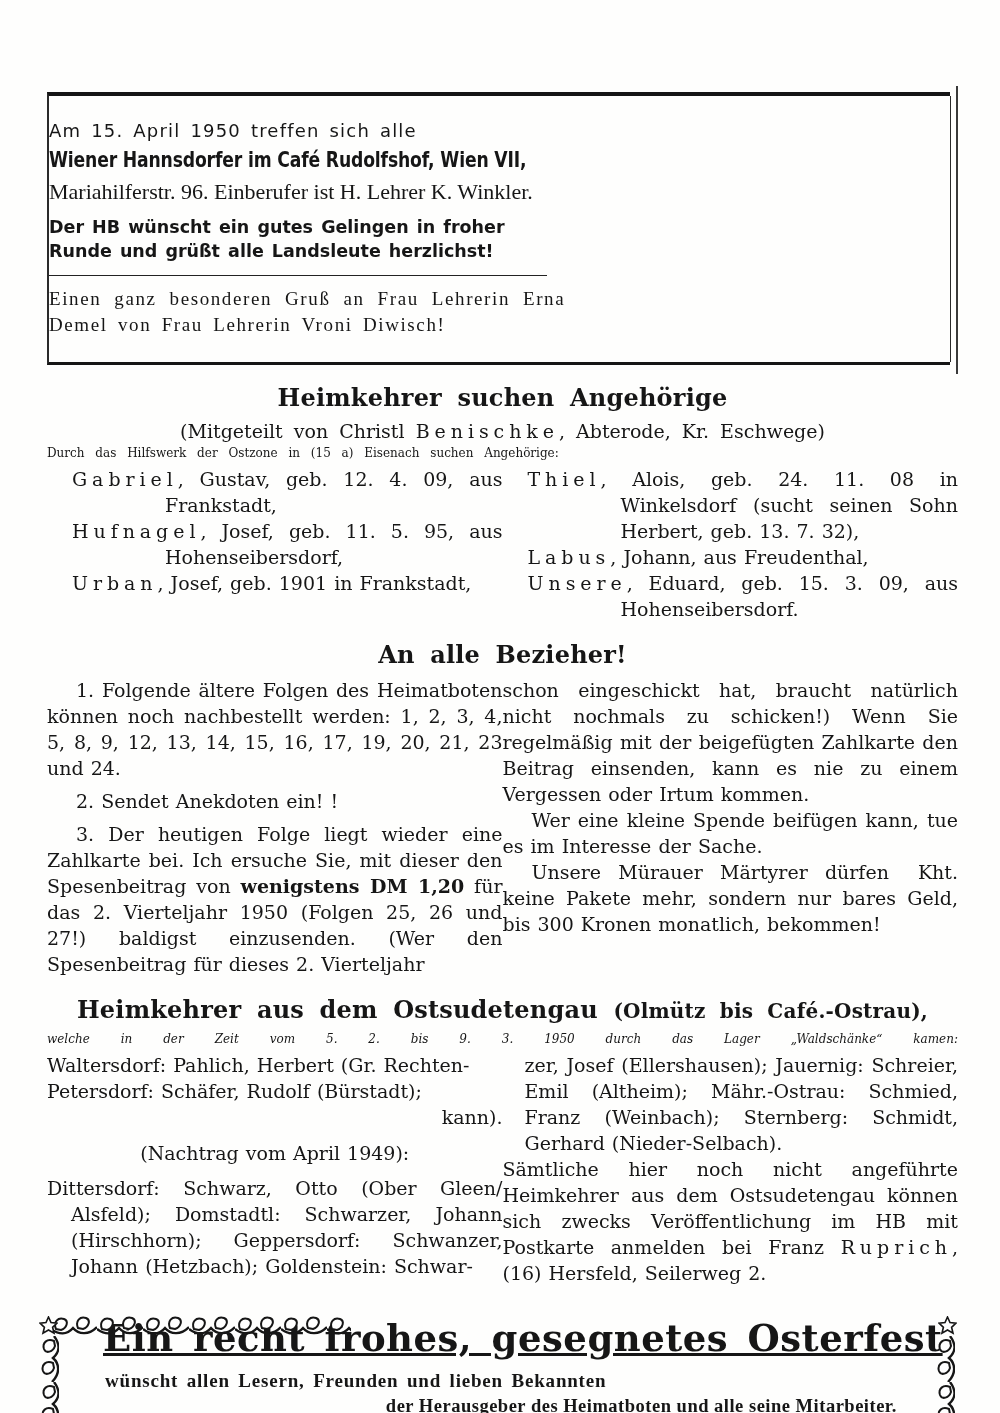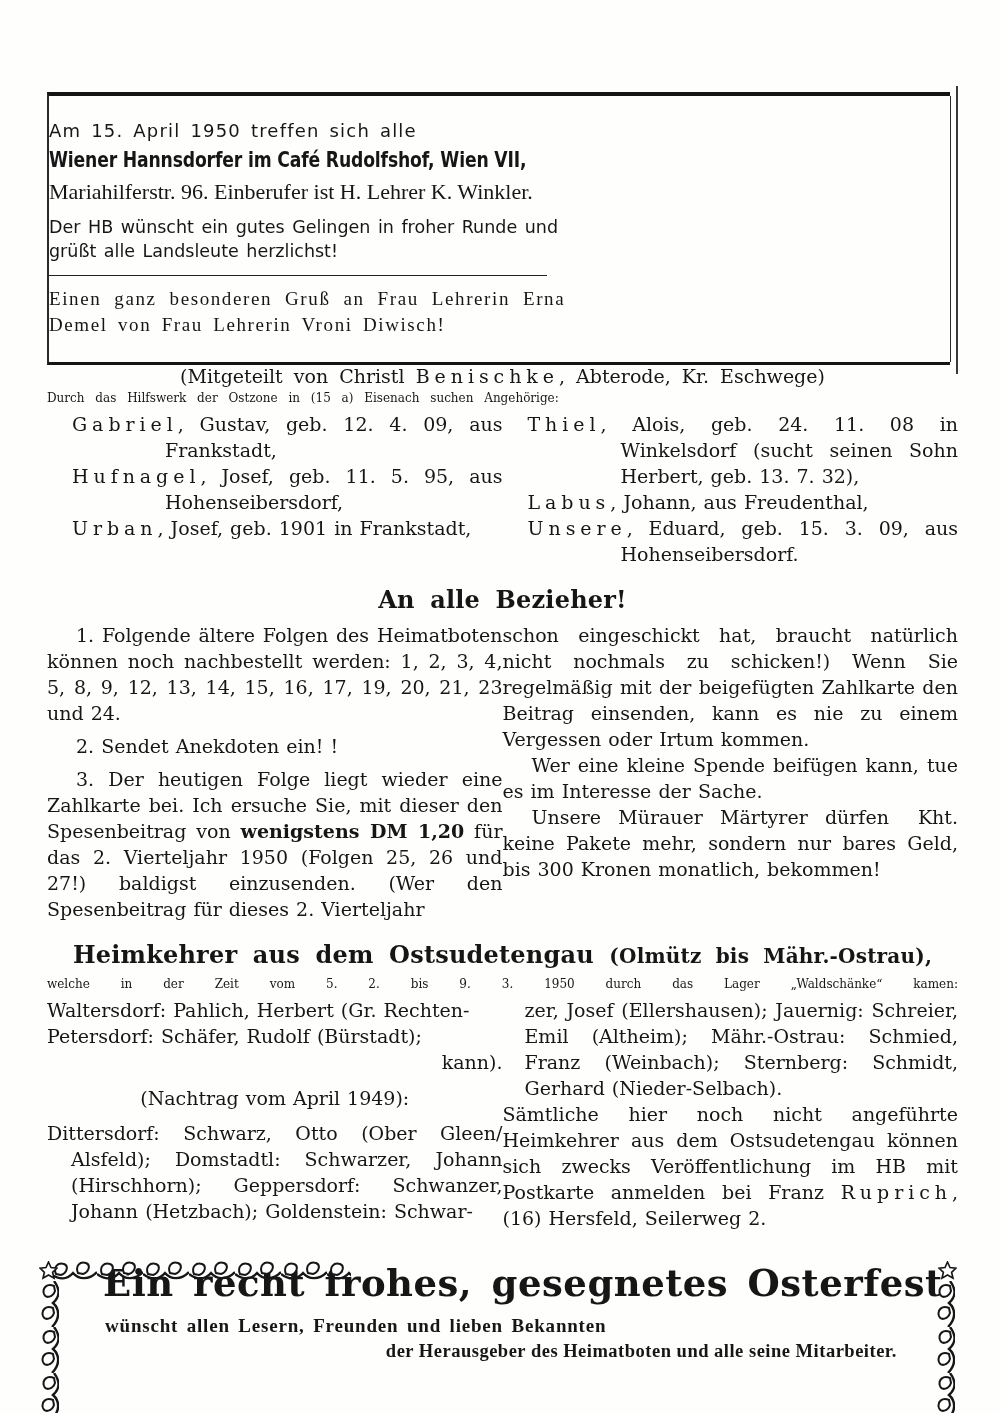--- a/index.html
+++ b/index.html
@@ -11,30 +11,30 @@
     border-left:2px solid #2a2a2a;margin-right:8px;padding:24px 26px 24px 0;box-sizing:border-box;}
   .header-box::after{content:"";position:absolute;right:-8px;top:-10px;bottom:-12px;width:2px;background:#3a3a3a;}
   .header-box::before{content:"";position:absolute;right:-1px;top:0;bottom:0;width:1.5px;background:#2a2a2a;}
   .box-left{width:41%;display:flex;flex-direction:column;justify-content:center;align-items:center;gap:16px;}
   .box-title-1{font-family:"DejaVu Sans",sans-serif;font-weight:900;font-size:47px;letter-spacing:-1px;transform:scaleX(.94);white-space:nowrap;}
   .box-title-2{font-family:"DejaVu Sans",sans-serif;font-weight:900;font-size:47px;letter-spacing:.32em;white-space:nowrap;margin-left:.3em;}
   .box-right{width:59%;font-family:"DejaVu Sans",sans-serif;}
   .box-l1{margin:0 0 7px;font-size:18px;letter-spacing:1.2px;word-spacing:3px;}
   .box-l2{margin:0 0 7px;font-weight:bold;font-size:20.5px;letter-spacing:-.2px;transform:scaleX(.84);transform-origin:left center;white-space:nowrap;}
   .box-l3{margin:0 0 10px;font-family:"Liberation Serif",serif;font-size:22px;white-space:nowrap;}
-  .box-l4{margin:0;font-size:17.5px;line-height:24px;word-spacing:2px;}
+  .box-l4{margin:0;font-size:17.5px;line-height:24px;word-spacing:2px;font-weight:bold;}
   .box-divider{border:none;border-top:1.5px solid #222;margin:12px 18px 10px 0;}
   .box-greeting{margin:0;font-family:"Liberation Serif",serif;font-size:19px;line-height:26px;letter-spacing:1.6px;word-spacing:4px;text-align:justify;}
 
   
   h2{font-size:24px;font-weight:bold;text-align:center;margin:18px 0 8px;word-spacing:7px;letter-spacing:.2px;}
   .subtitle{text-align:center;font-size:19px;margin:0 0 4px;word-spacing:5px;}
   .sperr{letter-spacing:.26em;}
   .intro{font-size:12px;margin:0 0 6px;word-spacing:7px;}
-  .intro.stretch{text-align:justify;text-align-last:justify;word-spacing:normal;}
+  .intro.stretch{text-align:justify;text-align-last:justify;word-spacing:normal;font-style:italic;}
   .cols{display:flex;}
   .col{flex:1;min-width:0;font-size:19px;line-height:26px;}
   .col p{margin:0;text-align:justify;word-spacing:1px;}
   .entry{padding-left:118px;text-indent:-93px;margin:0 0 9px;text-align:justify;font-size:19px;line-height:26px;}
   .ind{text-indent:29px;}
   .mt{margin-top:7px !important;}
   .notice-title{font-weight:bold;text-align:center;margin:8px 0 2px !important;text-indent:0;word-spacing:3px;}
   .sig{float:right;}
   .h2-inline .paren{font-size:20px;}
   .hang24{padding-left:24px;text-indent:-24px;}
@@ -44,21 +44,21 @@
 
   
   .banner{position:relative;margin:16px 3px 0 -6px;height:152px;box-sizing:border-box;}
   .vine-top,.vine-bottom{position:absolute;left:10px;right:10px;height:20px;}
   .vine-top{top:0;}
   .vine-left,.vine-right{position:absolute;top:20px;bottom:20px;width:18px;}
   .vine-left{left:0;}
   .vine-right{right:0;}
   .corner{position:absolute;width:19px;height:19px;}
   .c-tl{left:-2px;top:0;} .c-tr{right:-2px;top:0;}
-  .banner-title{margin:30px 0 0 62px;font-size:37px;font-weight:bold;font-family:"DejaVu Serif",serif;letter-spacing:.5px;word-spacing:6px;}
+  .banner-title{margin:30px 0 0 62px;font-size:37px;font-weight:bold;font-family:"DejaVu Serif",serif;letter-spacing:.5px;word-spacing:6px;text-decoration:underline;}
   .banner-line1{margin:10px 0 0 64px;font-family:"Liberation Serif",serif;font-size:19px;font-weight:bold;letter-spacing:.8px;word-spacing:3px;}
   .banner-line2{margin:4px 58px 0 0;text-align:right;font-family:"Liberation Serif",serif;font-weight:bold;font-size:18.5px;letter-spacing:.5px;}
 </style>
 </head>
 <body>
 
 <svg width="0" height="0" style="position:absolute" aria-hidden="true">
   <defs>
     <pattern id="vineH" width="46" height="20" patternUnits="userSpaceOnUse">
       <path d="M0 13 C8 19 16 19 22 12 C28 19 38 19 46 11" fill="none" stroke="#161616" stroke-width="2.4"></path>
@@ -81,20 +81,21 @@
       <p class="box-l1">Am 15. April 1950 treffen sich alle</p>
       <p class="box-l2">Wiener Hannsdorfer im Café Rudolfshof, Wien VII,</p>
       <p class="box-l3">Mariahilferstr. 96.  Einberufer ist H. Lehrer K. Winkler.</p>
       <p class="box-l4">Der HB wünscht ein gutes Gelingen in froher Runde und grüßt alle Landsleute herzlichst!</p>
       <hr class="box-divider">
       <p class="box-greeting">Einen ganz besonderen Gruß an Frau Lehrerin Erna Demel von Frau Lehrerin Vroni Diwisch!</p>
     </div>
   </section>
 
   <section>
+    <h2>Heimkehrer suchen Angehörige</h2>
     <p class="subtitle"><span>(Mitgeteilt von Christl </span><span class="sperr">Benischke</span><span>, Abterode, Kr. Eschwege)</span></p>
     <p class="intro">Durch das Hilfswerk der Ostzone in (15 a) Eisenach suchen Angehörige:</p>
     <div class="cols">
       <div class="col">
         <p class="entry"><span class="sperr">Gabriel</span><span>, Gustav, geb. 12. 4. 09, aus Frankstadt,</span></p>
         <p class="entry"><span class="sperr">Hufnagel</span><span>, Josef, geb. 11. 5. 95, aus Hohenseibersdorf,</span></p>
         <p class="entry"><span class="sperr">Urban</span><span>, Josef, geb. 1901 in Frankstadt,</span></p>
       </div>
       <div class="col">
         <p class="entry"><span class="sperr">Thiel</span><span>, Alois, geb. 24. 11. 08 in Winkelsdorf (sucht seinen Sohn Herbert, geb. 13. 7. 32),</span></p>
@@ -114,21 +115,21 @@
       </div>
       <div class="col">
         <p>schon eingeschickt hat, braucht natürlich nicht nochmals zu schicken!) Wenn Sie regelmäßig mit der beigefügten Zahlkarte den Beitrag einsenden, kann es nie zu einem Vergessen oder Irtum kommen.</p>
         <p class="ind">Wer eine kleine Spende beifügen kann, tue es im Interesse der Sache.</p>
         <p class="ind"><span class="sig">Kht.</span><span>Unsere Mürauer Märtyrer dürfen keine Pakete mehr, sondern nur bares Geld, bis 300 Kronen monatlich, bekommen!</span></p>
       </div>
     </div>
   </section>
 
   <section>
-    <h2 class="h2-inline"><span>Heimkehrer aus dem Ostsudetengau </span><span class="paren">(Olmütz bis Mähr.-Ostrau),</span></h2>
+    <h2 class="h2-inline"><span>Heimkehrer aus dem Ostsudetengau </span><span class="paren">(Olmütz bis Café.-Ostrau),</span></h2>
     <p class="intro stretch">welche in der Zeit vom 5. 2. bis 9. 3. 1950 durch das Lager „Waldschänke“ kamen:</p>
     <div class="cols">
       <div class="col">
         <p>Waltersdorf:  Pahlich, Herbert (Gr. Rechten-</p>
         <p>Petersdorf: Schäfer, Rudolf (Bürstadt);</p>
         <p class="line-right">kann).</p>
         <p class="nachtrag">(Nachtrag vom April 1949):</p>
         <p class="hang24">Dittersdorf: Schwarz, Otto (Ober Gleen/ Alsfeld); Domstadtl: Schwarzer, Johann (Hirschhorn); Geppersdorf: Schwanzer, Johann (Hetzbach); Goldenstein: Schwar-</p>
       </div>
       <div class="col">

